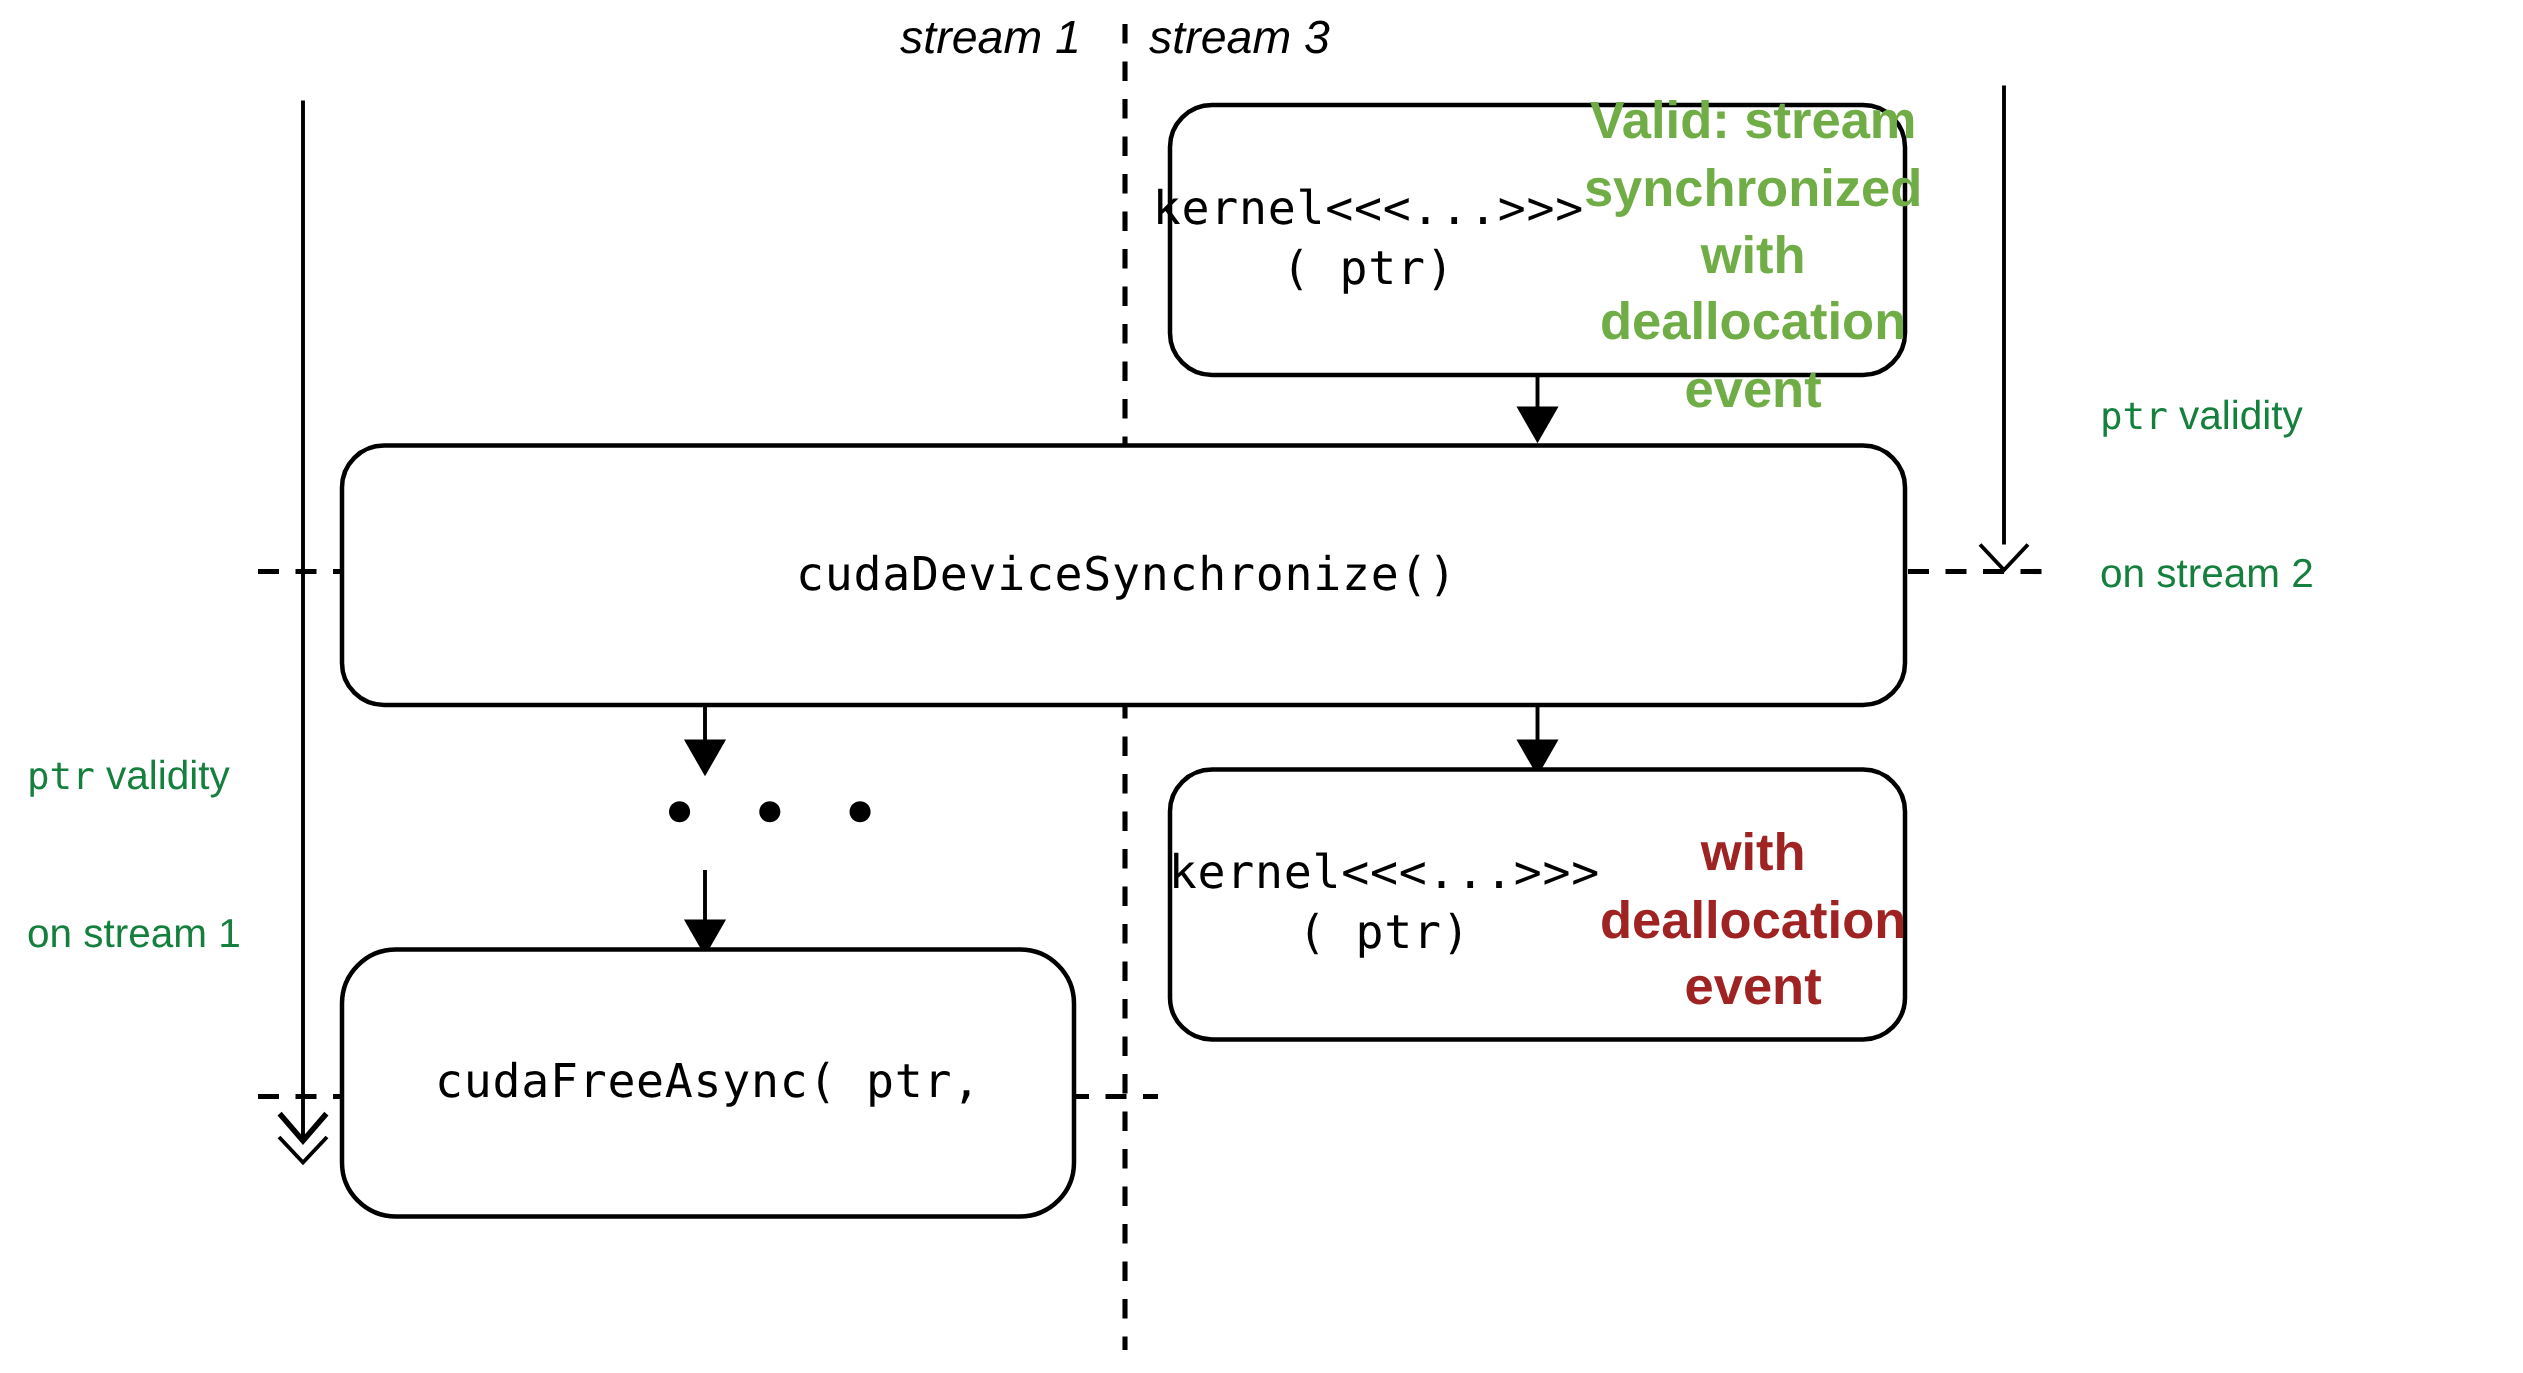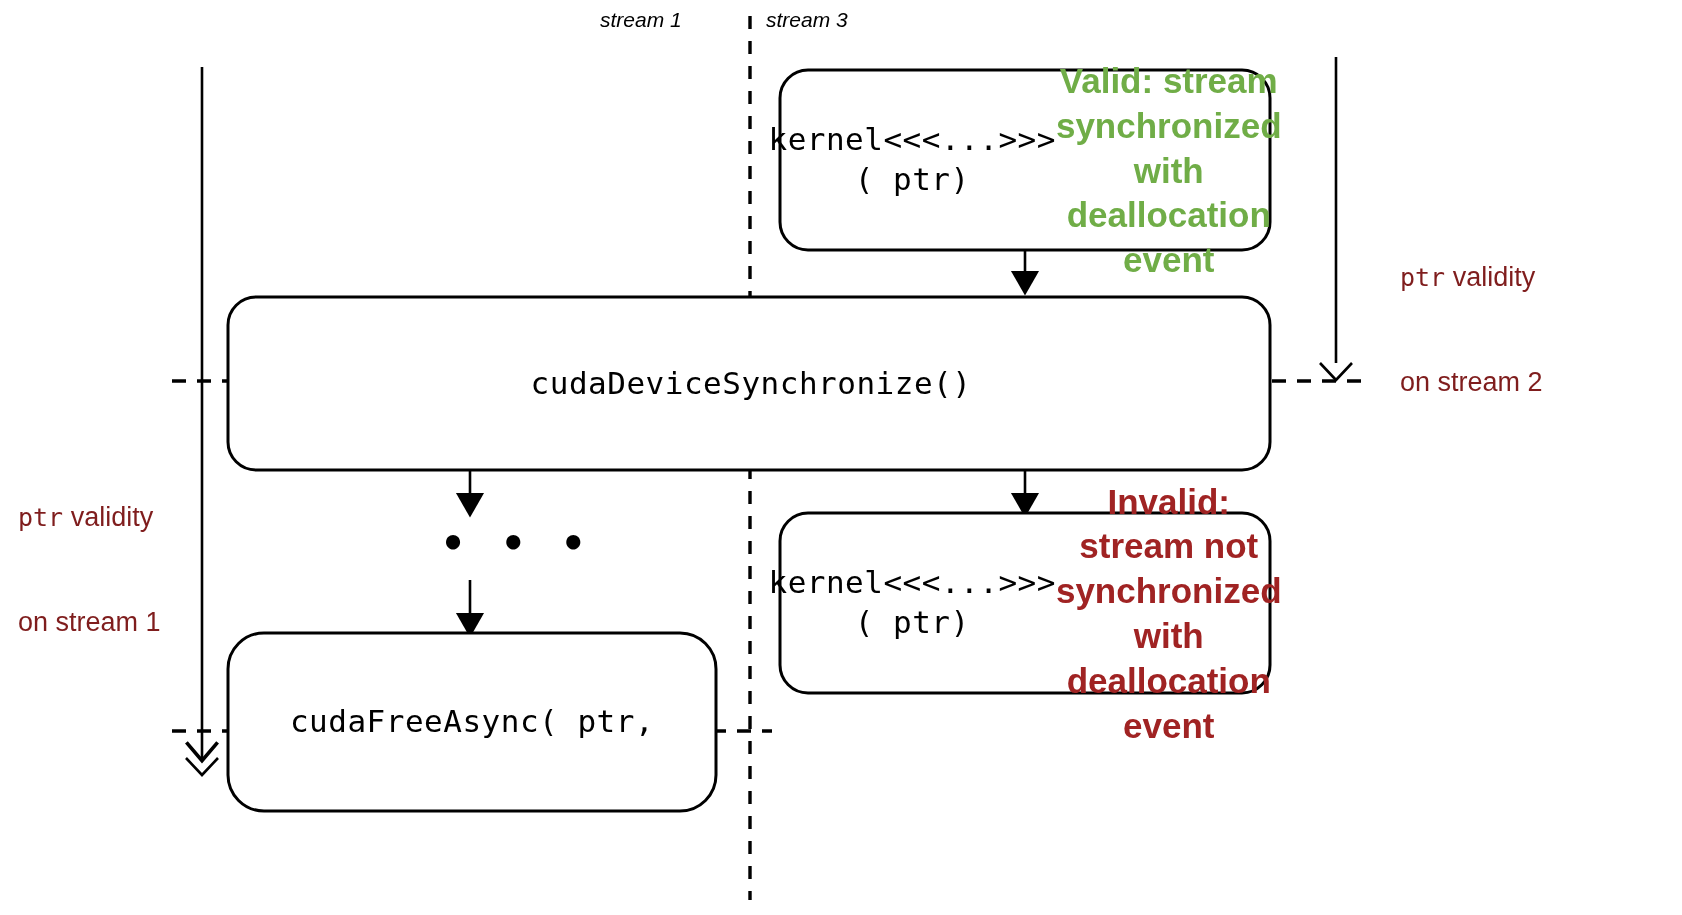--- a/index.html
+++ b/index.html
@@ -24,30 +24,30 @@
     width: 1682px;
     height: 915px;
   }
   .lbl {
     position: absolute;
     white-space: pre;
     color: #000000;
   }
   .stream-hdr {
     font-style: italic;
-    font-size: 21px;
+    font-size: 31px;
     font-family: "Liberation Sans", sans-serif;
     color: #000000;
     line-height: 1.1;
   }
   .side-lbl {
     font-size: 27px;
     font-family: "Liberation Sans", sans-serif;
     line-height: 1.30;
-    color: #7f1d1d;
+    color: #15803d;
   }
   .side-lbl .mono {
     font-family: "DejaVu Sans Mono", monospace;
     font-size: 25px;
   }
   .code {
     font-family: "DejaVu Sans Mono", monospace;
     font-size: 31px;
     color: #000000;
     text-align: center;
@@ -147,21 +147,20 @@
 
   <div class="boxtext" style="left:230px; top:297px; width:1042px; height:173px;">
     <div class="code">cudaDeviceSynchronize()</div>
   </div>
 
   <div class="lbl ellipsis" style="left:441px; top:520px;">• • •</div>
 
   <div class="boxtext" style="left:780px; top:513px; width:490px; height:180px;">
     <div class="code">kernel&lt;&lt;&lt;...&gt;&gt;&gt;( ptr)</div>
     <div class="note" style="margin-top:22px; color:#a02323;">
-      <div>Invalid: stream not synchronized</div>
       <div>with deallocation event</div>
     </div>
   </div>
 
   <div class="boxtext" style="left:228px; top:633px; width:488px; height:178px;border-radius:22px;">
     <div class="code">
       <div>cudaFreeAsync( ptr,</div>
     </div>
   </div>
 

